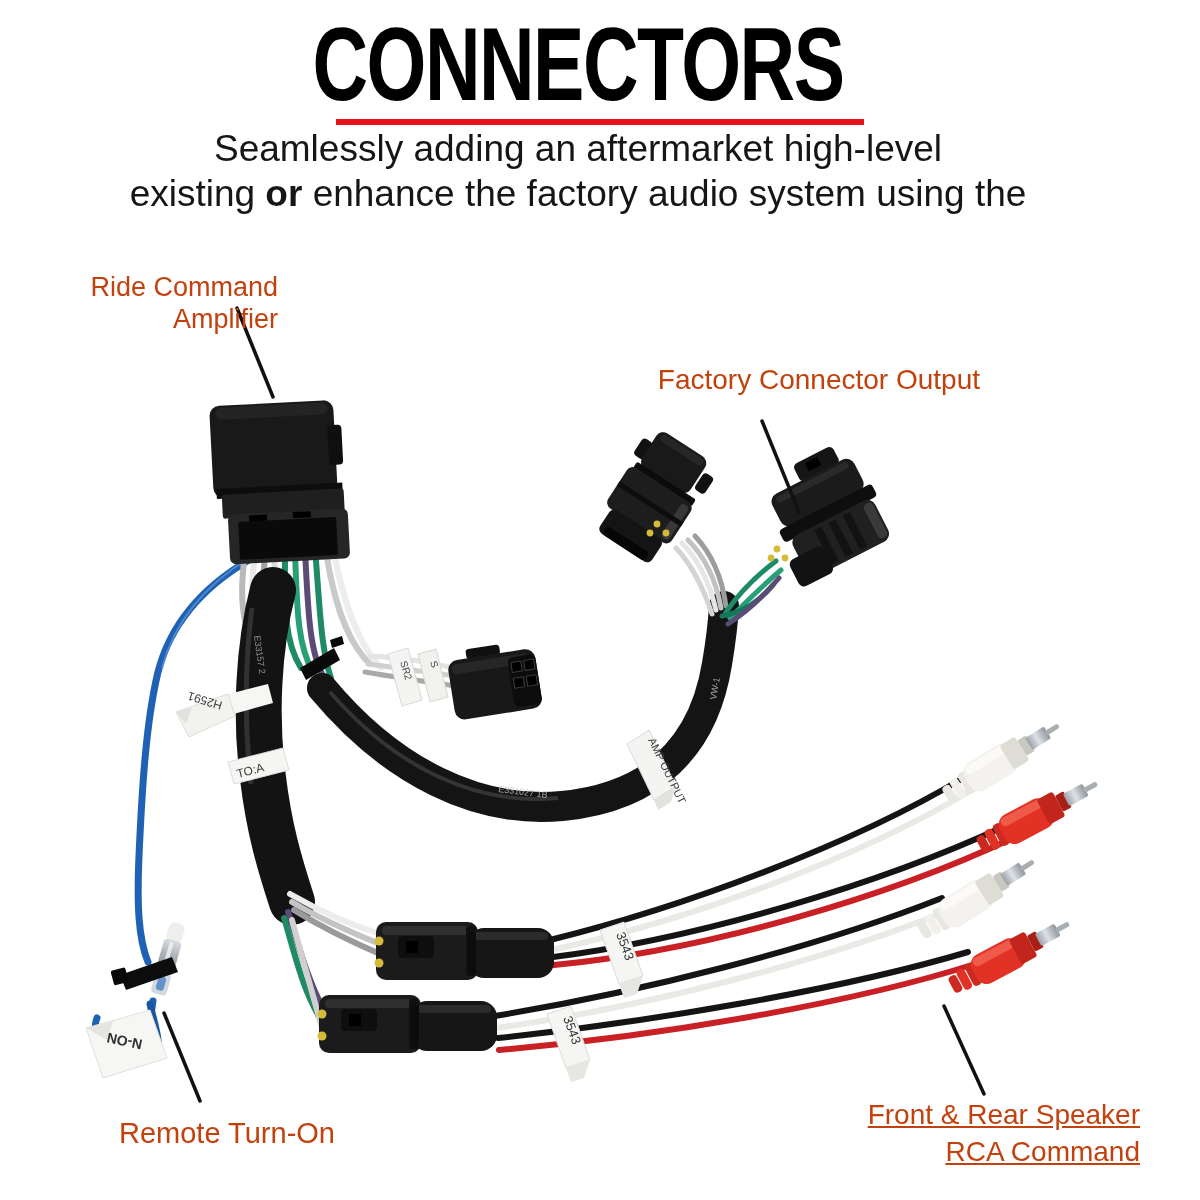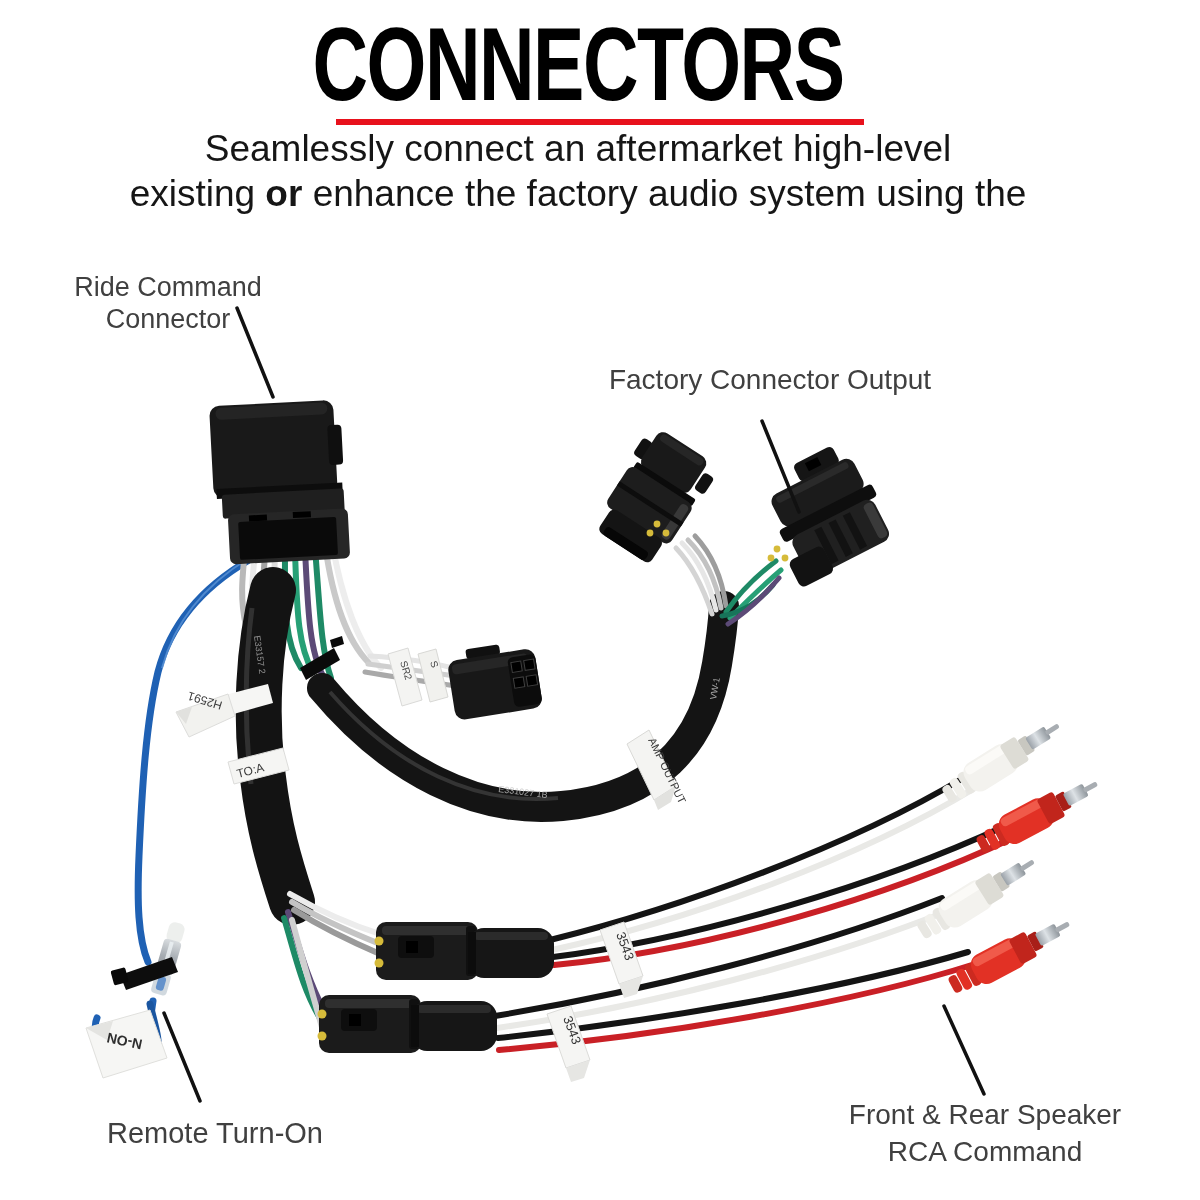--- a/index.html
+++ b/index.html
@@ -4,39 +4,39 @@
 <style>
   html,body{margin:0;padding:0;background:#fff;}
   .stage{position:relative;width:1156px;height:1200px;background:#fff;overflow:hidden;
          font-family:"Liberation Sans","DejaVu Sans",sans-serif;color:#111;}
   .title{position:absolute;top:12px;left:0;right:0;text-align:center;margin:0;
          font-size:104px;font-weight:bold;letter-spacing:-2px;line-height:1;color:#000;
          transform:scaleX(.74);transform-origin:center;white-space:nowrap;}
   .title-underline{position:absolute;top:119px;left:336px;width:528px;height:6px;background:#e8111c;}
   .subtitle{position:absolute;top:126px;left:0;right:0;margin:0;text-align:center;
             font-size:37px;line-height:45px;color:#161616;font-weight:400;}
-  .callout{position:absolute;text-align:center;color:#404040;}
+  .callout{position:absolute;text-align:right;color:#c2410c;}
   .co-ride{top:271px;left:58px;width:220px;font-size:27px;line-height:32px;}
   .co-famp{top:364px;left:560px;width:420px;}
   .co-famp .co-main{font-size:28px;line-height:32px;}
   .co-famp .co-sub{font-size:20px;line-height:24px;}
   .co-remote{top:1100px;left:95px;width:240px;font-size:29px;line-height:34px;margin-top:16px;}
-  .co-rca{top:1096px;left:830px;width:310px;font-size:28px;line-height:37px;}
+  .co-rca{top:1096px;left:830px;width:310px;font-size:28px;line-height:37px;text-decoration:underline;}
   svg.photo{position:absolute;left:0;top:0;}
   .tagtxt{font-family:"Liberation Sans","DejaVu Sans",sans-serif;}
 </style>
 </head>
 <body>
 
 <div class="stage">
 
   <h1 class="title">CONNECTORS</h1>
   <div class="title-underline"></div>
 
-  <p class="subtitle"><span>Seamlessly connect an aftermarket high-level</span><br>
+  <p class="subtitle"><span>Seamlessly adding an aftermarket high-level</span><br>
     <span>existing </span><b>or</b><span> enhance the factory audio system using the</span><br>
     </p>
 
   <svg class="photo" width="1200" height="1200" viewBox="0 0 1200 1200">
     <defs>
       <linearGradient id="metal" x1="0" y1="0" x2="0" y2="1">
         <stop offset="0" stop-color="#d9dde0"></stop>
           <stop offset=".5" stop-color="#a7adb3"></stop>
           <stop offset="1" stop-color="#8d9297"></stop>
       </linearGradient>
@@ -311,21 +311,21 @@
     <g stroke="#111" stroke-width="3.5" stroke-linecap="round">
       <line x1="237" y1="308" x2="273" y2="397"></line>
       <line x1="762" y1="421" x2="799" y2="512"></line>
       <line x1="164" y1="1013" x2="200" y2="1101"></line>
       <line x1="944" y1="1006" x2="984" y2="1094"></line>
     </g>
   </svg>
 
   <div class="callout co-ride">
     <span>Ride Command</span><br>
-    <span>Connector</span>
+    <span>Amplifier</span>
   </div>
 
   <div class="callout co-famp">
     <div class="co-main">Factory Connector Output</div>
   </div>
 
   <div class="callout co-remote">
     <span>Remote Turn-On</span>
   </div>
 

